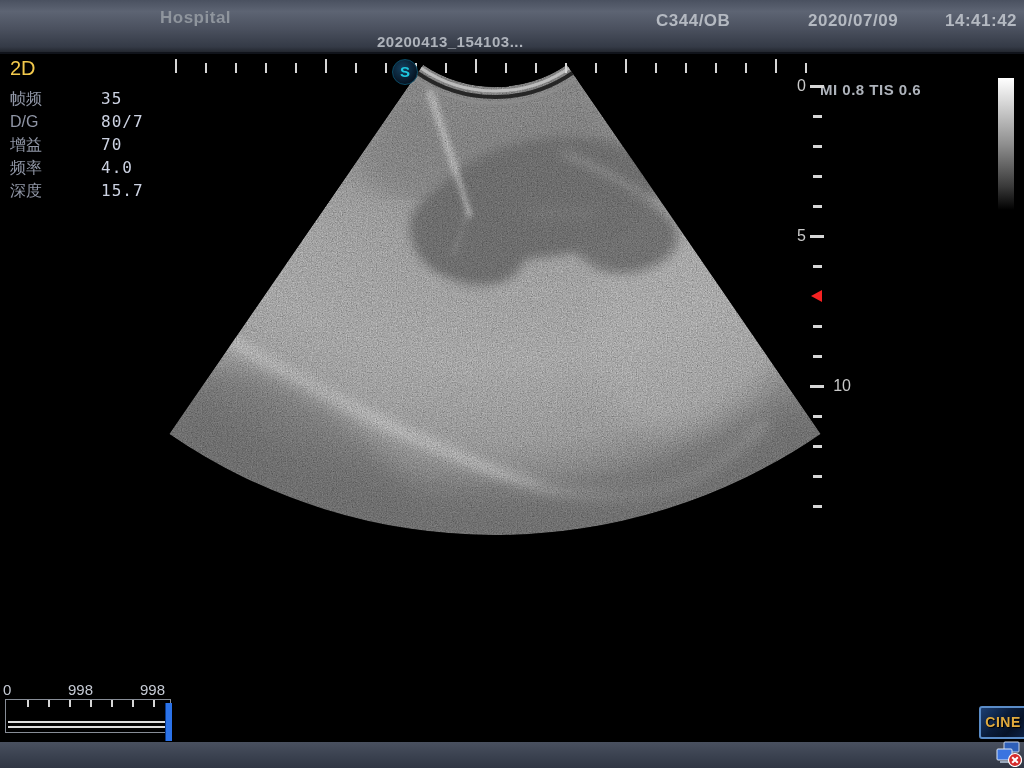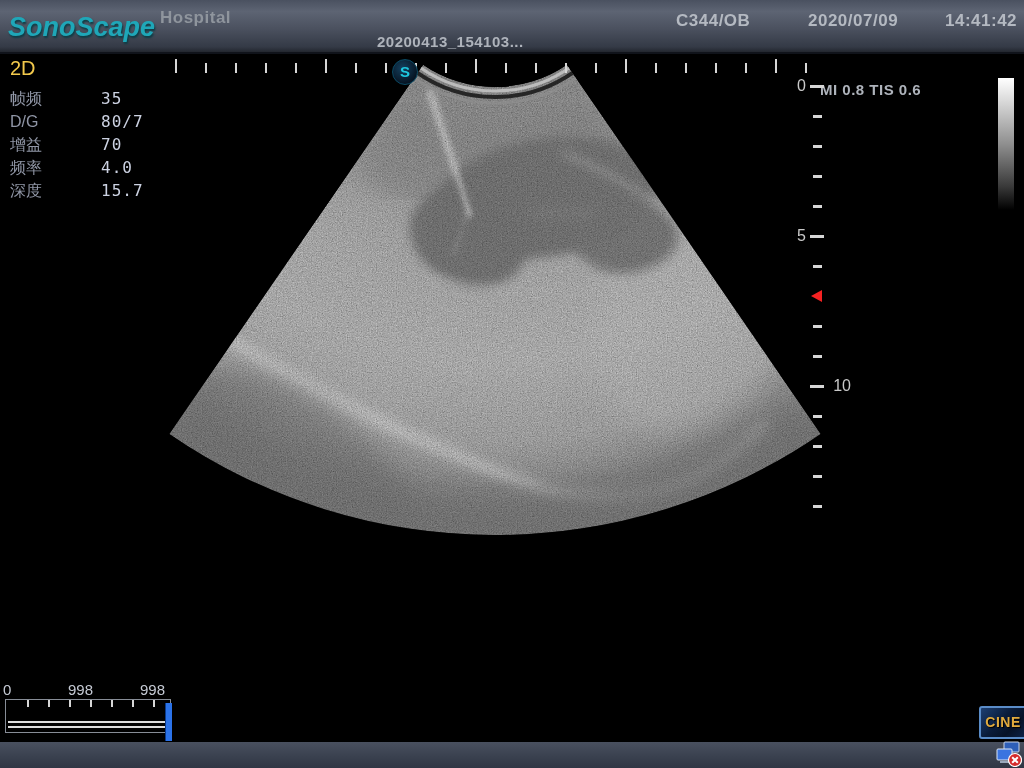--- a/index.html
+++ b/index.html
@@ -7,21 +7,21 @@
   #stage{position:relative;width:1024px;height:768px;background:#000;overflow:hidden;}
 
   
   #topbar{position:absolute;left:0;top:0;width:1024px;height:54px;
     background:linear-gradient(180deg,#4a5160 0%,#5d6473 22%,#4b515f 55%,#343a46 90%,#23272f 100%);
     border-bottom:2px solid #10131a;box-sizing:border-box;}
   .tb{position:absolute;font-weight:bold;color:#b4b9c1;font-size:17px;letter-spacing:0.5px;}
   #brand{left:8px;top:12px;font-size:27px;font-style:italic;font-weight:bold;
     color:#1fa7b8;text-shadow:1px 2px 2px #0c3d46;letter-spacing:0px;}
   #hospital{left:160px;top:8px;color:#8f959d;}
-  #preset{left:676px;top:11px;}
+  #preset{left:656px;top:11px;}
   #date{left:808px;top:11px;}
   #time{left:945px;top:11px;}
   #examid{left:377px;top:33px;font-size:15px;color:#aeb3bb;}
   #mitis{left:820px;top:33px;font-size:15px;color:#aeb3bb;margin-top:48px;}
 
   
   #leftpanel{position:absolute;left:10px;top:57px;width:150px;}
   #mode{font-size:20px;font-weight:normal;color:#f2c94c;margin-bottom:7px;}
   .prow{display:flex;height:23px;line-height:23px;font-size:16px;gap:35px;}
   .plabel{width:56px;color:#9096a6;}
@@ -132,21 +132,20 @@
         <ellipse cx="295" cy="462" rx="135" ry="62" fill="#000" opacity="0.4" transform="rotate(35 295 462)" filter="url(#b12)"></ellipse>
       </g>
 
       <path d="M420.8,67.9 A131,131 0 0 0 569.2,67.9" fill="none" stroke="#c2c2c2" stroke-width="3" opacity="0.9"></path>
       <path d="M417.4,72.9 A137,137 0 0 0 572.6,72.9" fill="none" stroke="#1c1c1c" stroke-width="4" opacity="0.9"></path>
       <path d="M414.0,77.9 A143,143 0 0 0 576.0,77.9" fill="none" stroke="#8f8f8f" stroke-width="3" opacity="0.7"></path>
     </g>
   </svg>
 
   <div id="topbar">
-    <div id="brand" class="tb">SonoScape</div>
     <div id="hospital" class="tb">Hospital</div>
     <div id="preset" class="tb">C344/OB</div>
     <div id="date" class="tb">2020/07/09</div>
     <div id="time" class="tb">14:41:42</div>
     <div id="examid" class="tb">20200413_154103...</div>
     <div id="mitis" class="tb">MI 0.8 TIS 0.6</div>
   </div>
 
   <div id="leftpanel">
     <div id="mode">2D</div>

